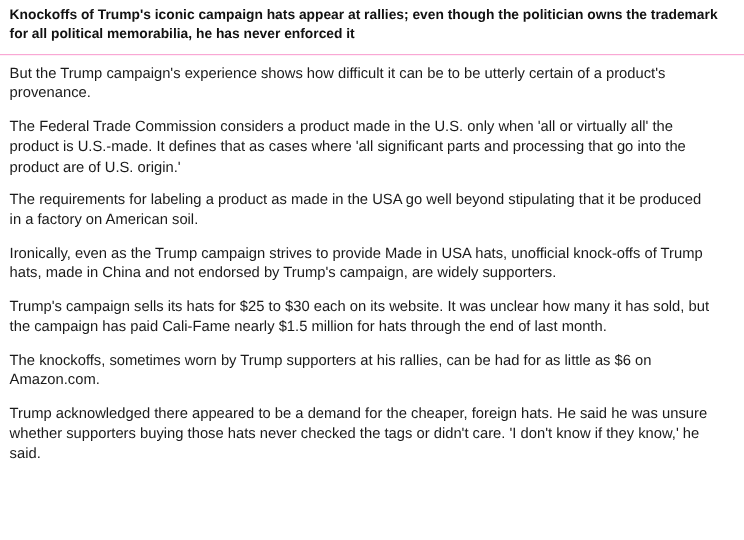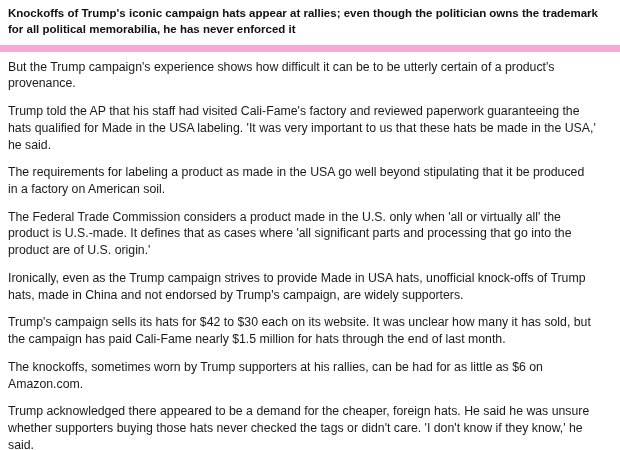--- a/index.html
+++ b/index.html
@@ -22,21 +22,21 @@
     background: #ffffff;
   }
   .caption {
     box-sizing: border-box;
     width: 620px;
     padding: 6px 8px 7px 8px;
     font-size: 11.5px;
     font-weight: bold;
     line-height: 1.38;
     color: #111111;
-    border-bottom: 7px solid #f9a8d4;
+    border-bottom: 1px solid #f9a8d4;
   }
   .body {
     box-sizing: border-box;
     width: 620px;
     padding: 7px 24px 0 8px;
   }
   .para {
     font-size: 12.3px;
     line-height: 1.36;
     color: #1a1a1a;
@@ -48,23 +48,22 @@
 </style>
 </head>
 <body>
 
 <div id="article">
 
   <div class="caption">Knockoffs of Trump's iconic campaign hats appear at rallies; even though the politician owns the trademark for all political memorabilia, he has never enforced it</div>
 
   <div class="body">
     <p class="para">But the Trump campaign's experience shows how difficult it can be to be utterly certain of a product's provenance.</p>
-    <p class="para">Trump told the AP that his staff had visited Cali-Fame's factory and reviewed paperwork guaranteeing the hats qualified for Made in the USA labeling. 'It was very important to us that these hats be made in the USA,' he said.</p>
+    <p class="para">The Federal Trade Commission considers a product made in the U.S. only when 'all or virtually all' the product is U.S.-made. It defines that as cases where 'all significant parts and processing that go into the product are of U.S. origin.'</p>
     <p class="para">The requirements for labeling a product as made in the USA go well beyond stipulating that it be produced in a factory on American soil.</p>
-    <p class="para">The Federal Trade Commission considers a product made in the U.S. only when 'all or virtually all' the product is U.S.-made. It defines that as cases where 'all significant parts and processing that go into the product are of U.S. origin.'</p>
     <p class="para">Ironically, even as the Trump campaign strives to provide Made in USA hats, unofficial knock-offs of Trump hats, made in China and not endorsed by Trump's campaign, are widely supporters.</p>
-    <p class="para">Trump's campaign sells its hats for $42 to $30 each on its website. It was unclear how many it has sold, but the campaign has paid Cali-Fame nearly $1.5 million for hats through the end of last month.</p>
+    <p class="para">Trump's campaign sells its hats for $25 to $30 each on its website. It was unclear how many it has sold, but the campaign has paid Cali-Fame nearly $1.5 million for hats through the end of last month.</p>
     <p class="para">The knockoffs, sometimes worn by Trump supporters at his rallies, can be had for as little as $6 on Amazon.com.</p>
     <p class="para">Trump acknowledged there appeared to be a demand for the cheaper, foreign hats. He said he was unsure whether supporters buying those hats never checked the tags or didn't care. 'I don't know if they know,' he said.</p>
 
   </div>
 
 </div>
 
 </body></html>

